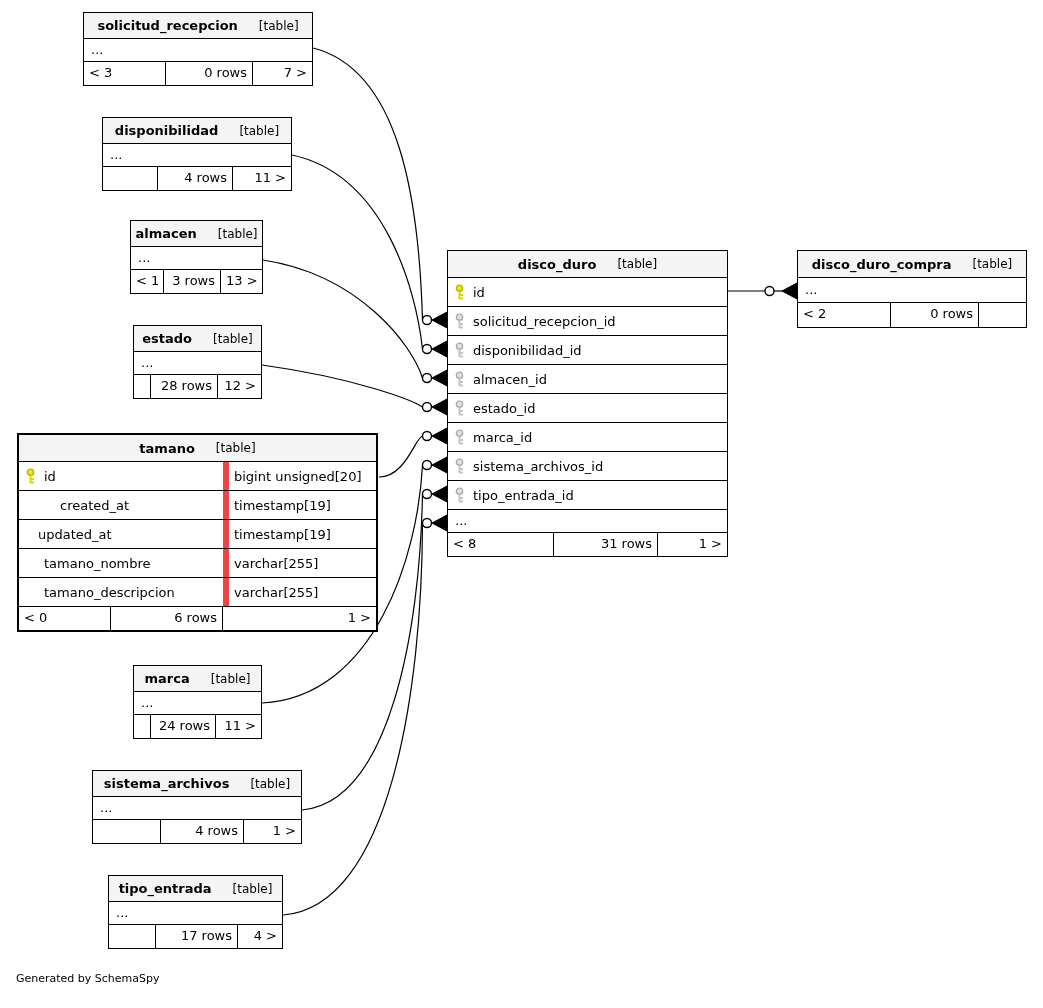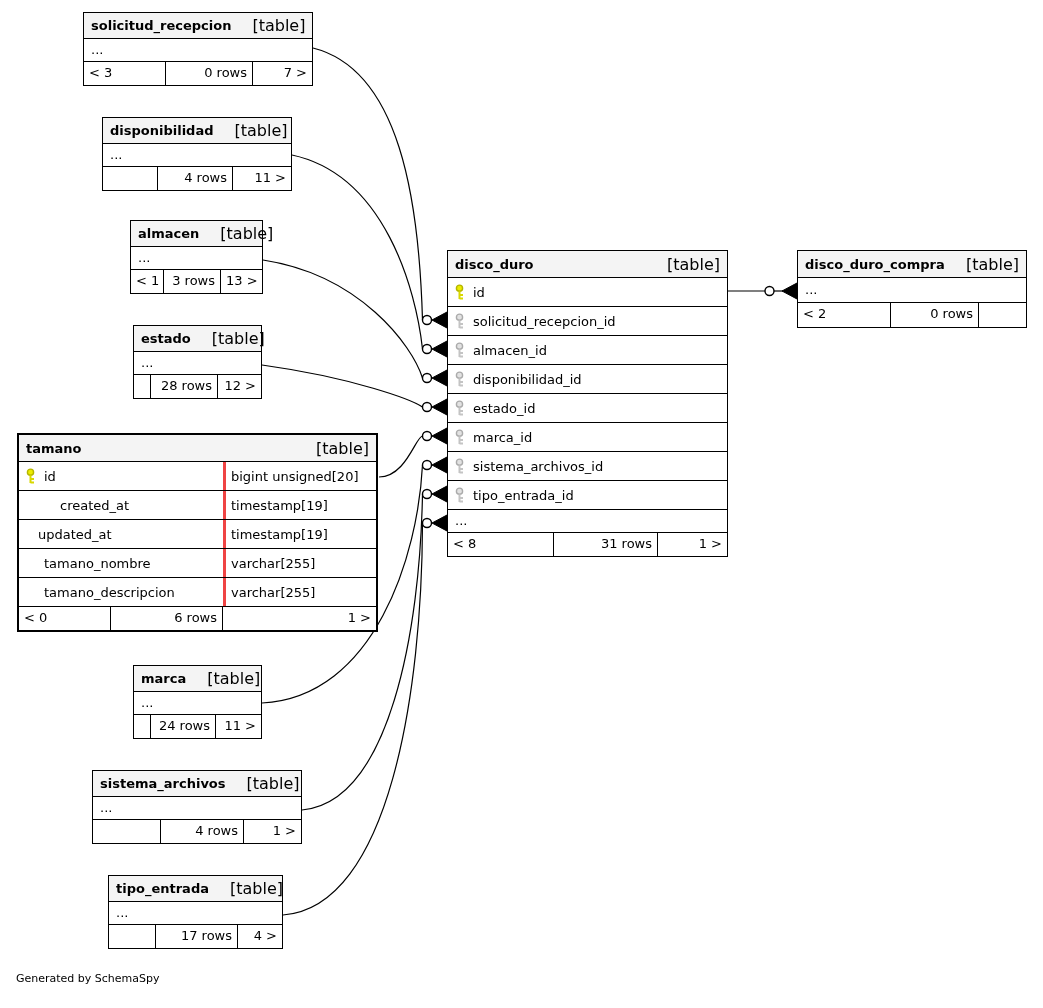--- a/index.html
+++ b/index.html
@@ -18,34 +18,34 @@
   .wire-crow { fill:#000; stroke:#000; }
 
   .tbl {
     position:absolute; z-index:2;
     background:#fff; border:1px solid #000;
   }
   .tbl.selected { border-width:2px; }
   .tbl > div:not(:last-child) { border-bottom:1px solid #000; }
 
   .hdr {
-    display:flex; justify-content:space-between; align-items:center;
+    display:flex; justify-content:center; align-items:center;
     gap:21px; background:#f4f4f4; padding:0 7px; height:26px;
     white-space:nowrap;
   }
   .tbl.selected .hdr, .tbl.wide .hdr { height:27px; }
   .hdr .t { font-weight:bold; }
-  .hdr .tag { font-size:16px; }
+  .hdr .tag { font-size:12px; }
 
   .ell { height:23px; line-height:22px; padding:0 7px; }
 
   .row { height:29px; display:flex; align-items:center; gap:8px; padding-left:6px; white-space:nowrap; }
   .row2 { height:29px; display:flex; align-items:stretch; white-space:nowrap; }
   .row2 .rname { flex:1; display:flex; align-items:center; gap:8px; padding-left:6px; }
-  .row2 .rtype { width:153px; border-left:3px solid #ef4444; display:flex; align-items:center; padding-left:5px; }
+  .row2 .rtype { width:153px; border-left:6px solid #ef4444; display:flex; align-items:center; padding-left:5px; }
 
   .ftr { display:flex; height:23px; }
   .ftr .fc {
     height:100%; line-height:21px; padding:0 5px;
     border-right:1px solid #000; overflow:hidden; white-space:nowrap;
   }
   .ftr .fc:last-child { border-right:none; flex:1; }
   .fc.l { text-align:left; }
   .fc.r { text-align:right; }
 
@@ -276,28 +276,28 @@
           <circle class="khead" cx="5.5" cy="4.2" r="3.1"></circle>
           <path class="kshaft" d="M5.5,7.3 L5.5,15 M5.5,11 L9,11 M5.5,14.5 L9,14.5"></path>
         </svg>
       <span>solicitud_recepcion_id</span>
     </div>
     <div class="row">
       <svg class="key fk" width="11" height="16" viewBox="0 0 11 16">
           <circle class="khead" cx="5.5" cy="4.2" r="3.1"></circle>
           <path class="kshaft" d="M5.5,7.3 L5.5,15 M5.5,11 L9,11 M5.5,14.5 L9,14.5"></path>
         </svg>
+      <span>disponibilidad_id</span>
+    </div>
+    <div class="row">
+      <svg class="key fk" width="11" height="16" viewBox="0 0 11 16">
+          <circle class="khead" cx="5.5" cy="4.2" r="3.1"></circle>
+          <path class="kshaft" d="M5.5,7.3 L5.5,15 M5.5,11 L9,11 M5.5,14.5 L9,14.5"></path>
+        </svg>
       <span>almacen_id</span>
-    </div>
-    <div class="row">
-      <svg class="key fk" width="11" height="16" viewBox="0 0 11 16">
-          <circle class="khead" cx="5.5" cy="4.2" r="3.1"></circle>
-          <path class="kshaft" d="M5.5,7.3 L5.5,15 M5.5,11 L9,11 M5.5,14.5 L9,14.5"></path>
-        </svg>
-      <span>disponibilidad_id</span>
     </div>
     <div class="row">
       <svg class="key fk" width="11" height="16" viewBox="0 0 11 16">
           <circle class="khead" cx="5.5" cy="4.2" r="3.1"></circle>
           <path class="kshaft" d="M5.5,7.3 L5.5,15 M5.5,11 L9,11 M5.5,14.5 L9,14.5"></path>
         </svg>
       <span>estado_id</span>
     </div>
     <div class="row">
       <svg class="key fk" width="11" height="16" viewBox="0 0 11 16">

